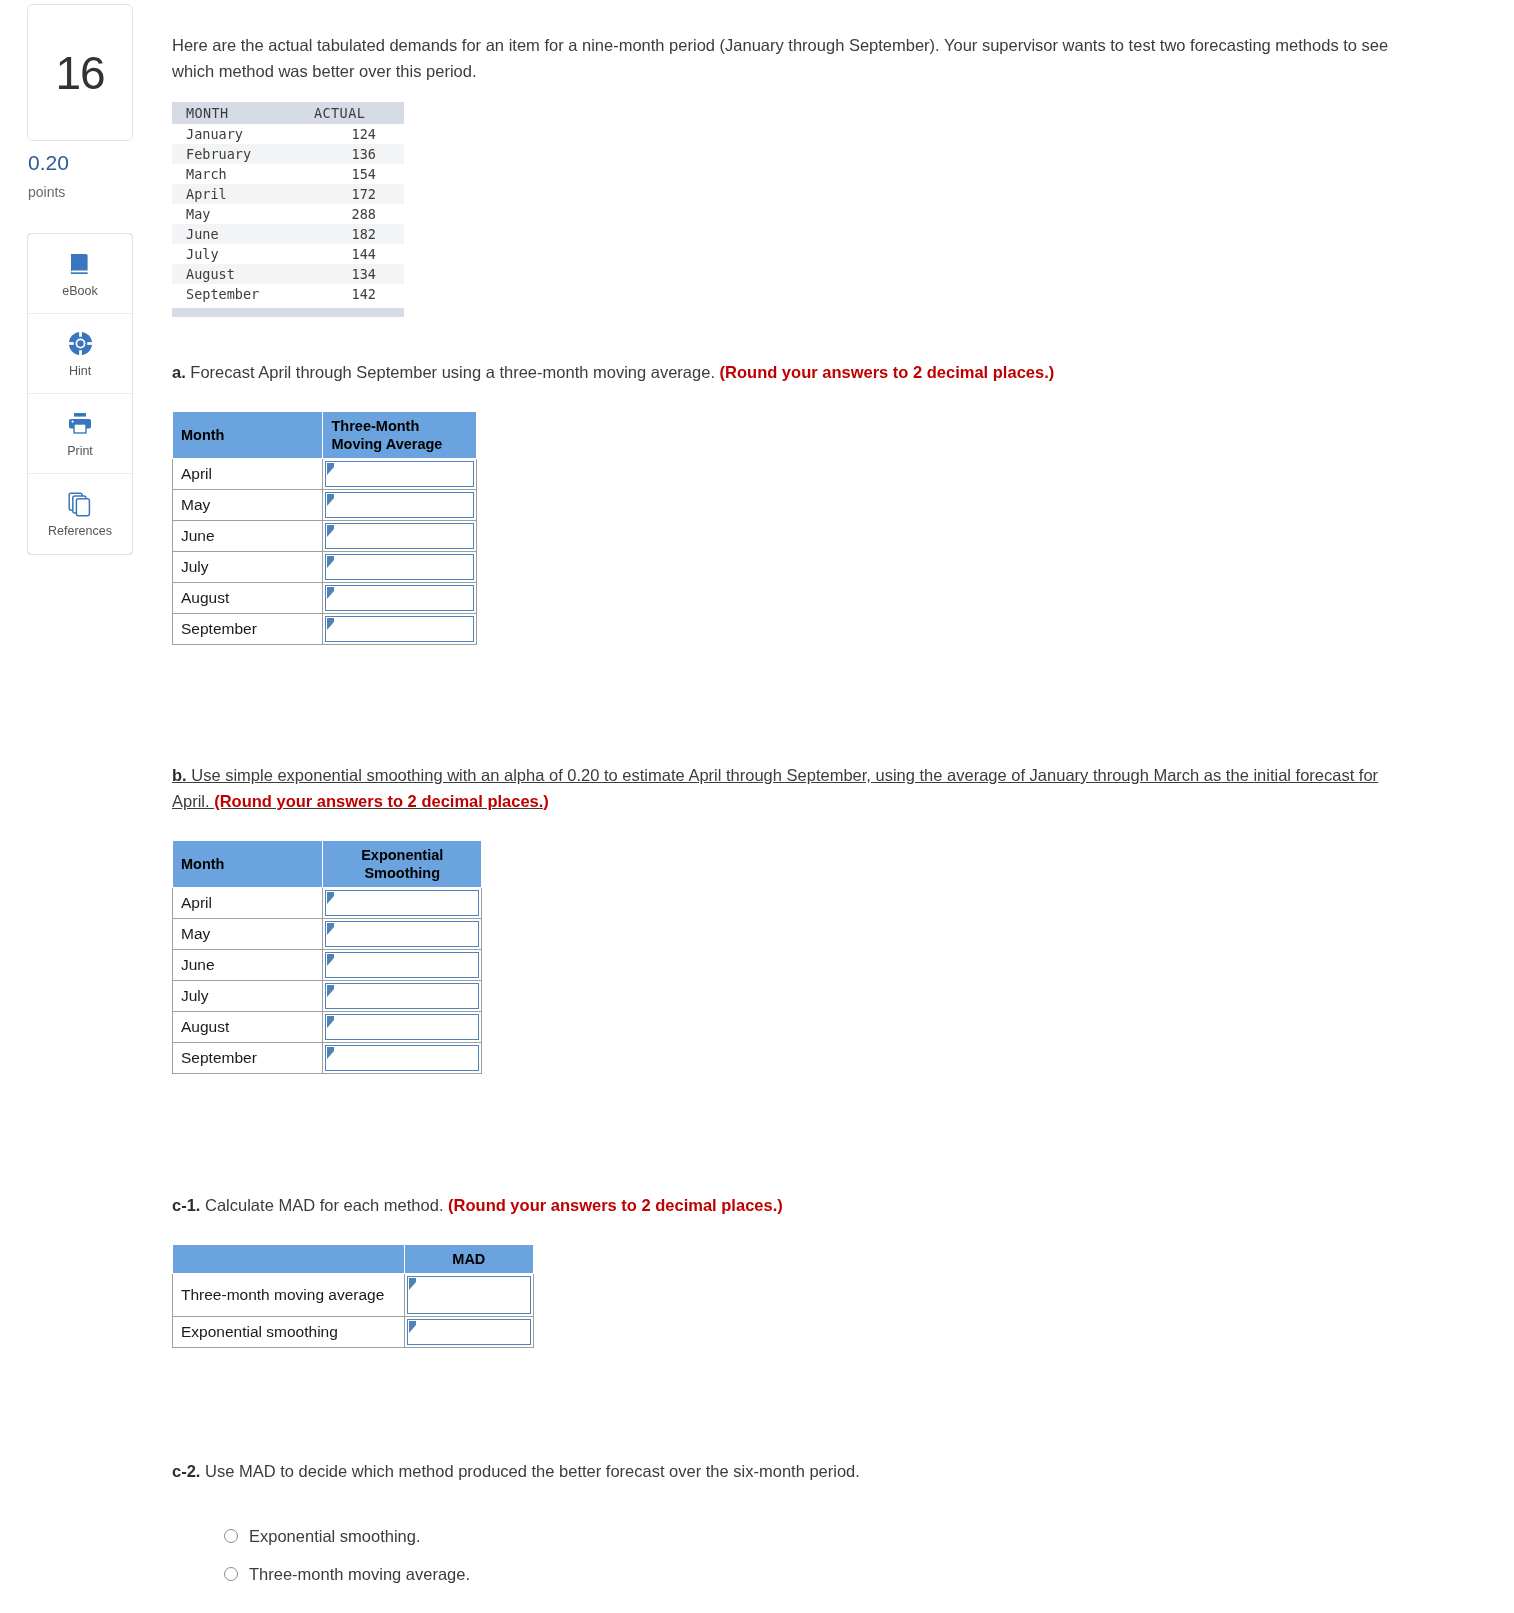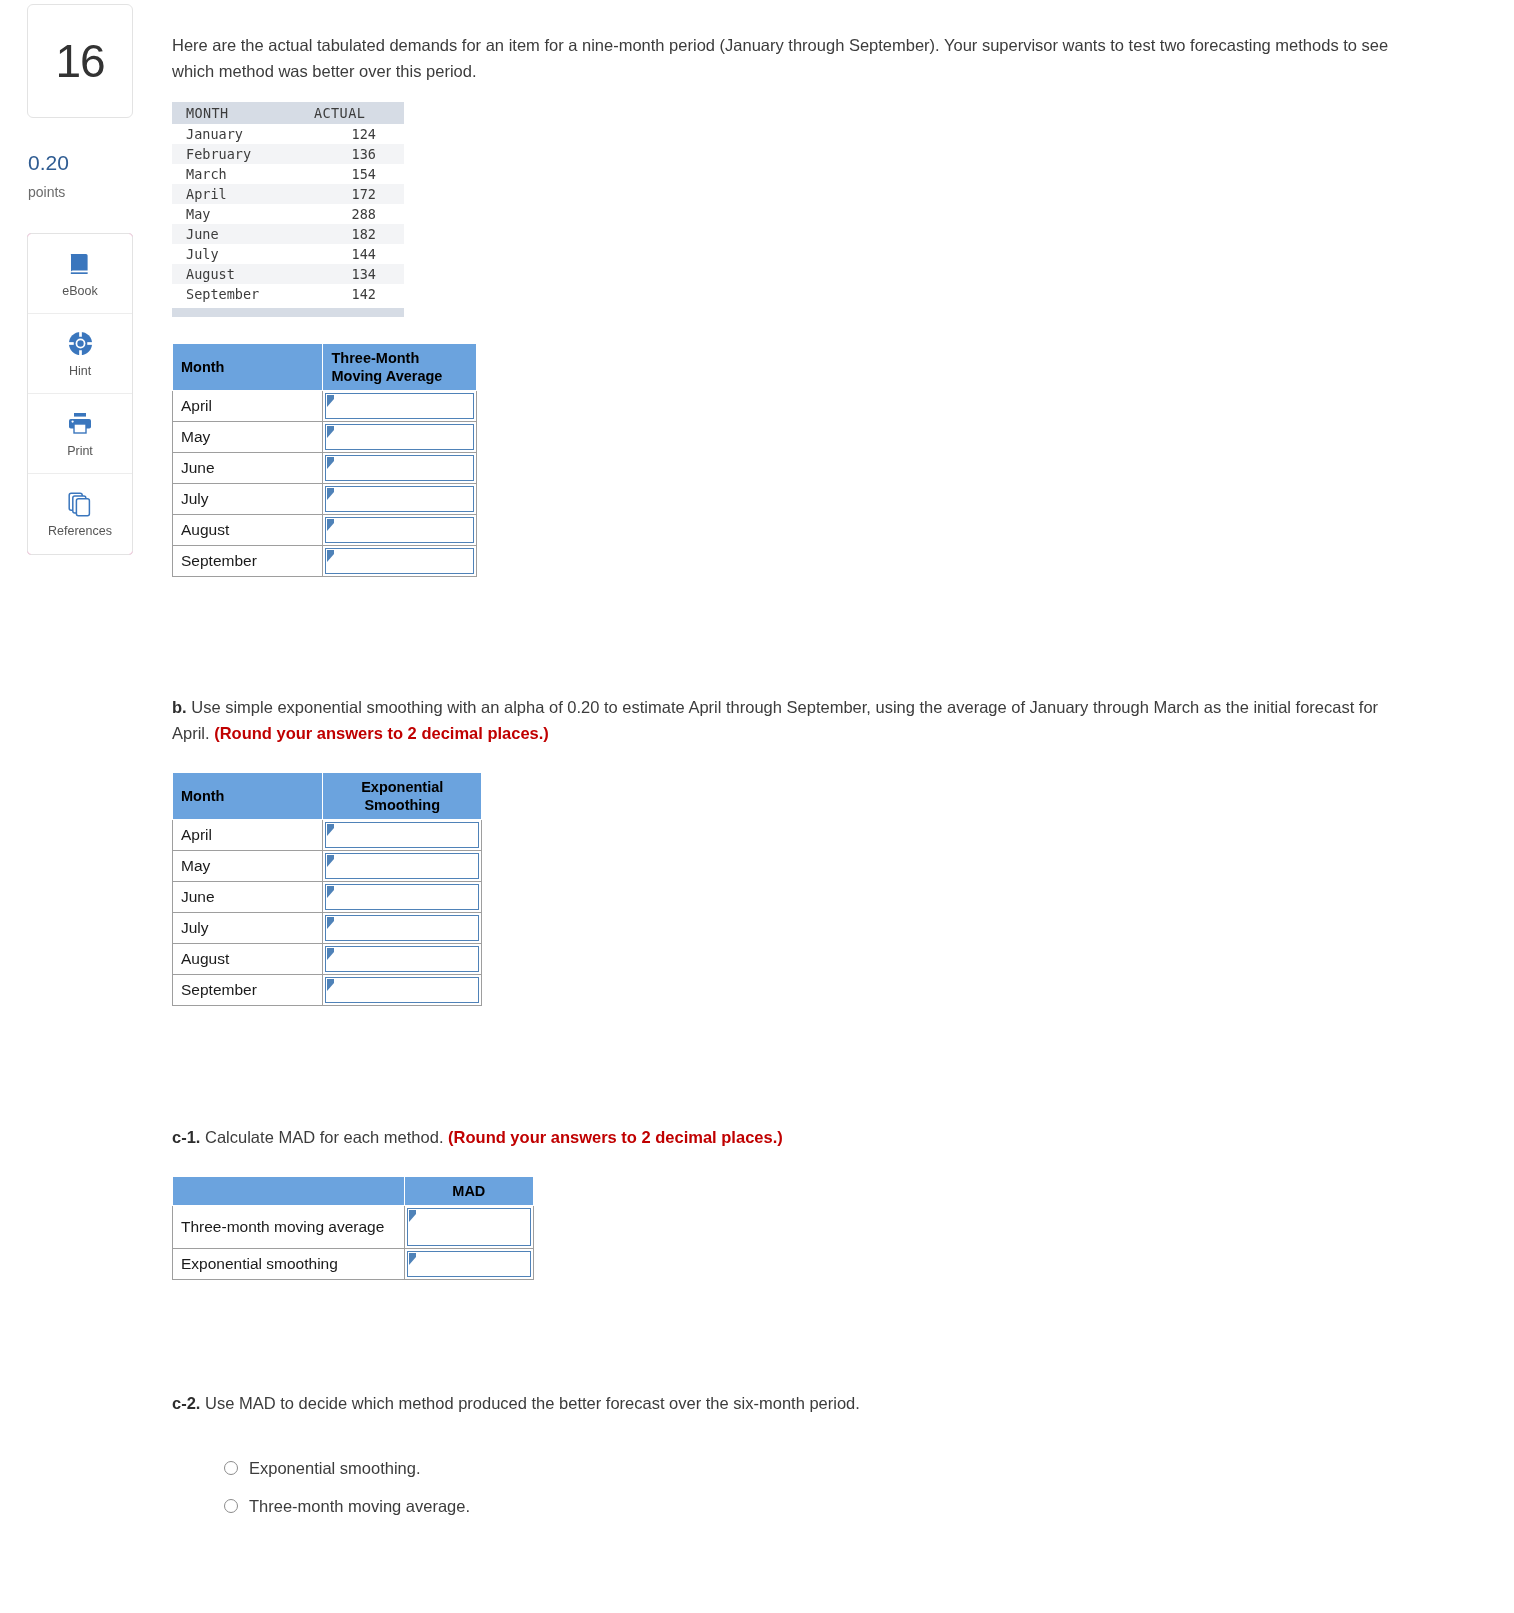--- a/index.html
+++ b/index.html
@@ -22,21 +22,21 @@
     position: absolute;
     left: 0px;
     top: 0px;
     width: 160px;
   }
   .qnum-box {
     position: absolute;
     left: 27px;
     top: 4px;
     width: 106px;
-    height: 114px;
+    height: 137px;
     border: 1px solid #e3e3e3;
     border-radius: 6px;
     background: #fff;
     display: flex;
     align-items: center;
     justify-content: center;
   }
   .qnum-text {
     font-size: 46px;
     color: #333333;
@@ -343,20 +343,23 @@
         <td class="num">134</td>
       </tr>
       <tr>
         <td>September</td>
         <td class="num">142</td>
       </tr>
     </tbody>
   </table>
   <div class="demand-foot"></div>
 
+  <div class="prompt" style="margin-top:42px;">
+    <b>a.</b><span> Forecast April through September using a three-month moving average. </span><span class="redbold">(Round your answers to 2 decimal places.)</span>
+  </div>
 
   <table class="ans-table" style="margin-top:26px; width:305px;">
     <thead>
       <tr>
         <th class="left-head" style="width:150px;">Month</th>
         <th class="left-head" style="width:153px;">Three-Month Moving Average</th>
       </tr>
     </thead>
     <tbody>
       <tr>
@@ -391,21 +394,21 @@
       </tr>
       <tr>
         <td class="rowlabel">September</td>
         <td class="inputcell">
           <div class="inbox"></div>
         </td>
       </tr>
     </tbody>
   </table>
 
-  <div class="prompt" style="margin-top:117px;">
+  <div class="prompt" style="margin-top:117px;text-decoration:underline;">
     <b>b.</b><span> Use simple exponential smoothing with an alpha of  0.20 to estimate April through September, using the average of January through March as the initial forecast for April. </span><span class="redbold">(Round your answers to 2 decimal places.)</span>
   </div>
 
   <table class="ans-table" style="margin-top:26px; width:310px;">
     <thead>
       <tr>
         <th class="left-head" style="width:150px;">Month</th>
         <th class="center-head" style="width:158px;">Exponential Smoothing</th>
       </tr>
     </thead>

